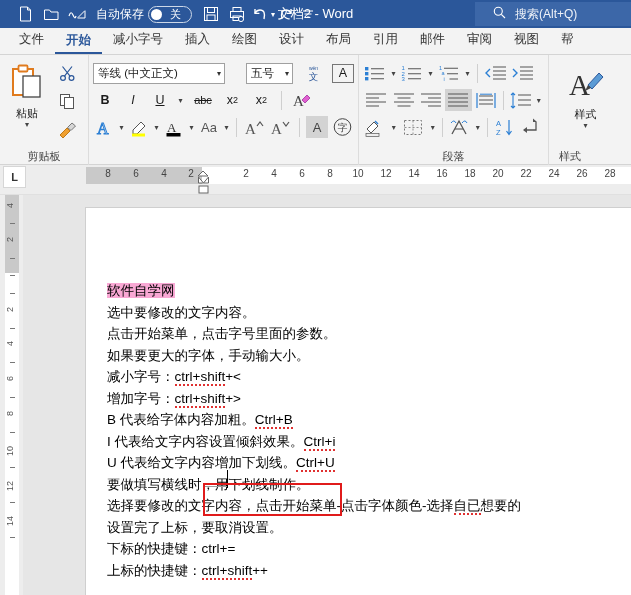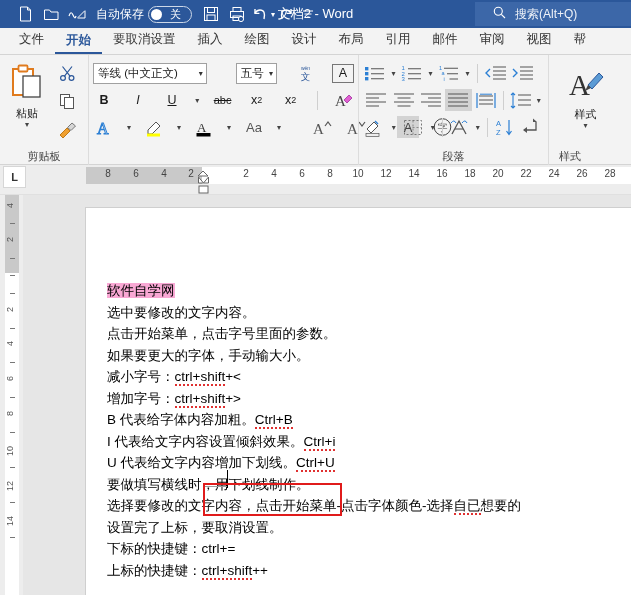--- a/index.html
+++ b/index.html
@@ -121,21 +121,21 @@
   .paste-label { font-size: 11px; color: #222; margin-top: 1px; }
   .paste-caret { font-size: 8px; color: #444; line-height: 7px; }
   .clip-col {
     width: 34px; padding-top: 6px;
     display: flex; flex-direction: column; align-items: center; gap: 7px;
   }
 
   
   .font { width: 270px; }
   .fcol { display: flex; flex-direction: column; width: 100%; gap: 3px; padding-top: 2px; }
-  .frow { display: flex; align-items: center; height: 24px; gap: 12px; }
+  .frow { display: flex; align-items: center; height: 24px; gap: 4px; }
   .combo {
     height: 21px;
     border: 1px solid #a0a0a0;
     background: #ffffff;
     display: flex; align-items: center;
     padding: 0 3px 0 4px;
     font-size: 11.5px;
     color: #1a1a1a;
   }
   .combo .val { flex: 1; white-space: nowrap; overflow: hidden; }
@@ -364,21 +364,21 @@
           <path d="M8.3 8.3 L12 12" stroke="#fff" stroke-width="1.1"></path>
         </svg>
     </span>
     <span>搜索(Alt+Q)</span>
   </div>
 </div>
 
 <div class="tabstrip">
   <div class="tab">文件</div>
   <div class="tab active">开始</div>
-  <div class="tab">要取消设置</div>
+  <div class="tab">减小字号</div>
   <div class="tab">插入</div>
   <div class="tab">绘图</div>
   <div class="tab">设计</div>
   <div class="tab">布局</div>
   <div class="tab">引用</div>
   <div class="tab">邮件</div>
   <div class="tab">审阅</div>
   <div class="tab">视图</div>
   <div class="tab">帮</div>
 </div>

